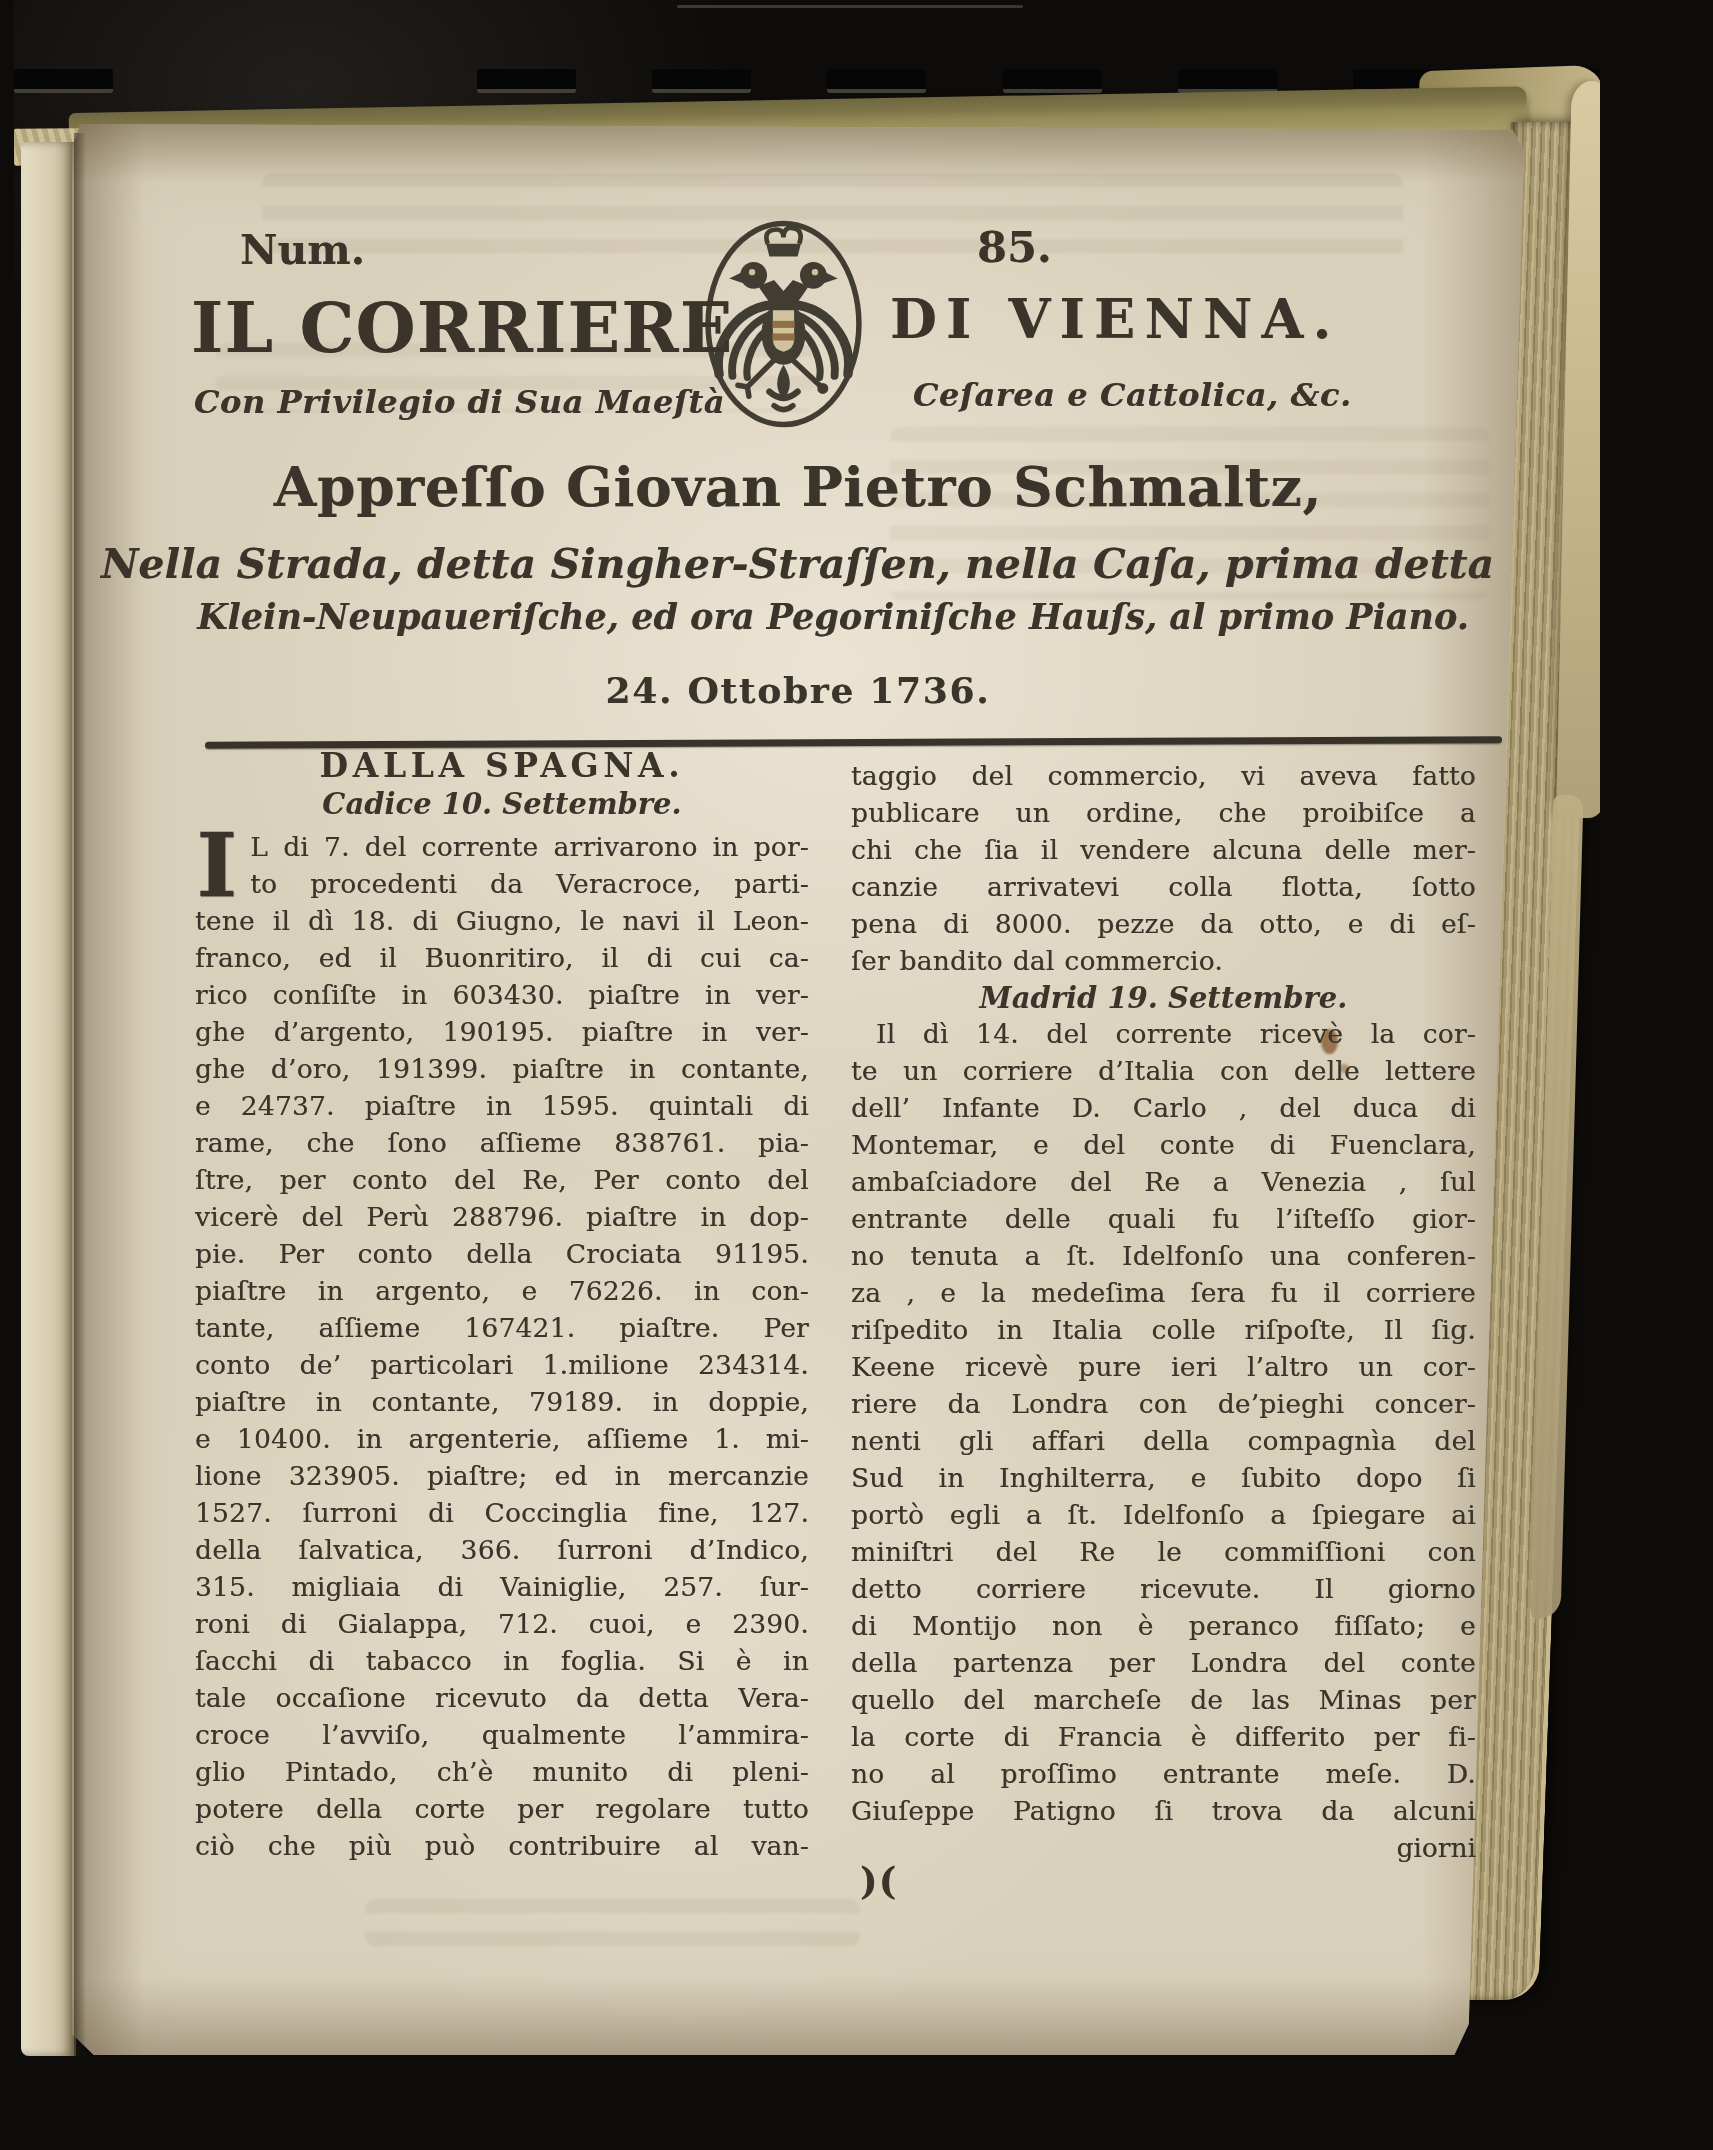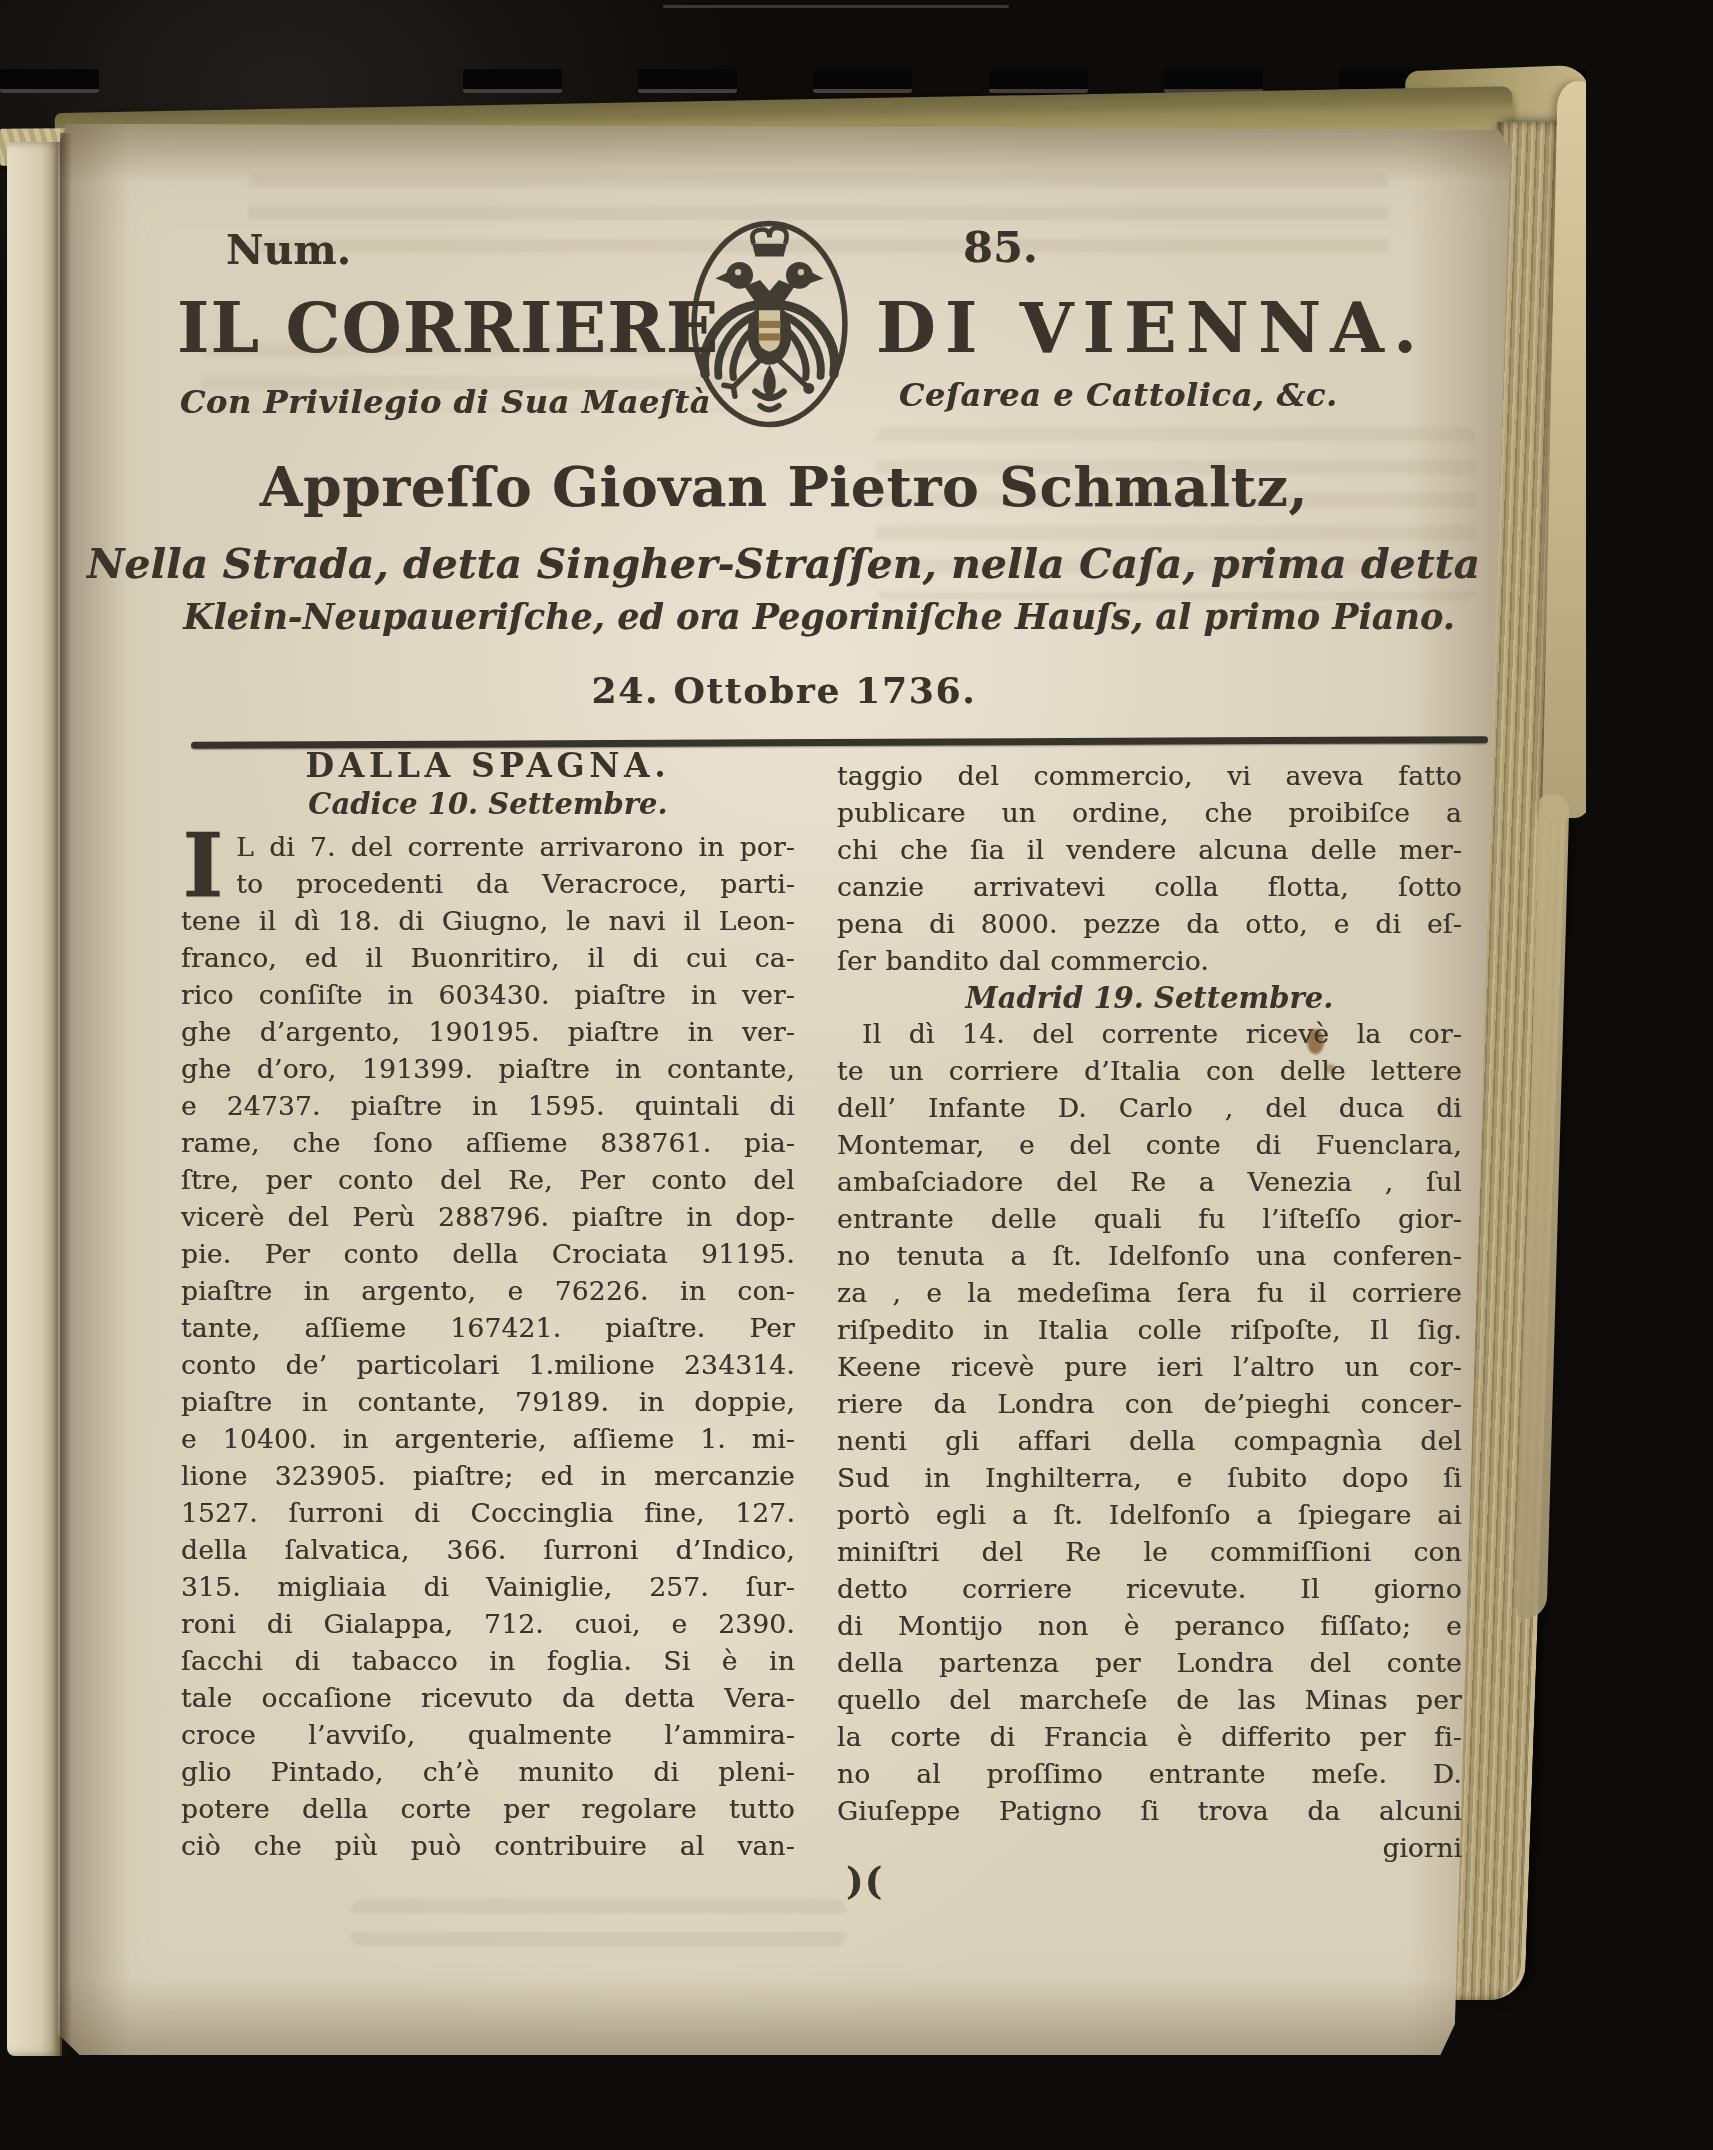--- a/index.html
+++ b/index.html
@@ -1,19 +1,19 @@
 <!DOCTYPE html>
 <html style="font-size:9.2px"><head>
 <meta charset="utf-8">
 <style>
   html,body{margin:0;padding:0;background:#0e0c0a;}
   .stage{position:relative;width:1586px;height:2151px;background:
     radial-gradient(ellipse 40% 20% at 18% 4%, rgba(70,66,60,.35), transparent 70%),
     #0e0c0a; overflow:hidden;
-    font-family:"DejaVu Serif","Liberation Serif",serif;}
+    font-family:"DejaVu Serif","Liberation Serif",serif;margin-left:14px;}
   
   .scan-line{position:absolute;left:663px;top:4.6px;width:346px;height:3.5px;background:#54504a;opacity:.65;border-radius:1.7px;}
   .slot{position:absolute;top:69px;width:99px;height:19.6px;background:#060606;border-radius:2.9px;
         border-bottom:4px solid rgba(168,158,140,.38);}
   .slot:nth-of-type(1){left:288px}.slot:nth-of-type(2){left:463px}.slot:nth-of-type(3){left:638px}
   .slot:nth-of-type(4){left:813px}.slot:nth-of-type(5){left:989px}.slot:nth-of-type(6){left:1164px}
   .slot:nth-of-type(7){left:1339px}.slot:nth-of-type(8){left:1514px}
   .right-slot-strip{position:absolute;left:1615px;top:86px;width:12.7px;height:1970px;
     background:repeating-linear-gradient(180deg, rgba(178,168,152,0) 0 10.4px, rgba(178,168,152,.5) 10.4px 36px, rgba(178,168,152,0) 36px 77px);
     filter:blur(0.6px);}
@@ -62,21 +62,21 @@
   .g2{left:876px;top:427px;width:599px;height:173px;opacity:.5;}
   .g3{left:202px;top:343px;width:599px;height:69px;opacity:.45;}
   .g4{left:351px;top:1899px;width:495px;height:48px;opacity:.6;}
   .stain-a{position:absolute;left:1307px;top:1029px;width:17.3px;height:25px;z-index:7;background:#7c4d20;border-radius:50%;filter:blur(1.2px);opacity:.7;}
   .stain-b{position:absolute;left:1326px;top:1064px;width:9.2px;height:9.2px;z-index:7;background:#8a5a28;border-radius:50%;filter:blur(1.2px);opacity:.5;}
   
   .ink{position:absolute;z-index:8;color:#3a342b;text-shadow:0.3px 0.3px 0.6px rgba(42,36,26,.5);}
   .num-label{left:226px;top:226px;font-size:41px;font-weight:bold;}
   .issue-num{left:963px;top:222px;font-size:43px;font-weight:bold;}
   .title-left{left:177px;top:287px;font-size:69px;font-weight:bold;letter-spacing:1.2px;}
-  .title-right{left:876px;top:287px;font-size:69px;font-weight:bold;letter-spacing:9.2px;}
+  .title-right{left:876px;top:287px;font-size:54px;font-weight:bold;letter-spacing:9.2px;}
   .priv-left{left:180px;top:383px;font-size:32px;font-style:italic;font-weight:bold;letter-spacing:0.6px;}
   .priv-right{left:899px;top:376px;font-size:32px;font-style:italic;font-weight:bold;letter-spacing:0.6px;}
   .publisher{left:58px;width:1452px;top:454px;font-size:55px;font-weight:bold;text-align:center;letter-spacing:0.6px;}
   .addr1{left:46px;width:1475px;top:540px;font-size:41px;font-style:italic;font-weight:bold;text-align:center;}
   .addr2{left:58px;width:1452px;top:596px;font-size:35px;font-style:italic;font-weight:bold;text-align:center;padding-left:35px;}
   .date-line{left:58px;width:1452px;top:669px;font-size:36px;font-weight:bold;text-align:center;letter-spacing:1.7px;}
   .rule{position:absolute;left:191px;top:739px;width:1297px;height:7px;z-index:8;background:#38332a;
     border-radius:4.6px;transform:rotate(-.25deg);box-shadow:0 1.2px 1.2px rgba(42,36,26,.35);}
   .emblem{position:absolute;left:683px;top:214px;width:173px;height:220px;z-index:8;opacity:.94;}
   

